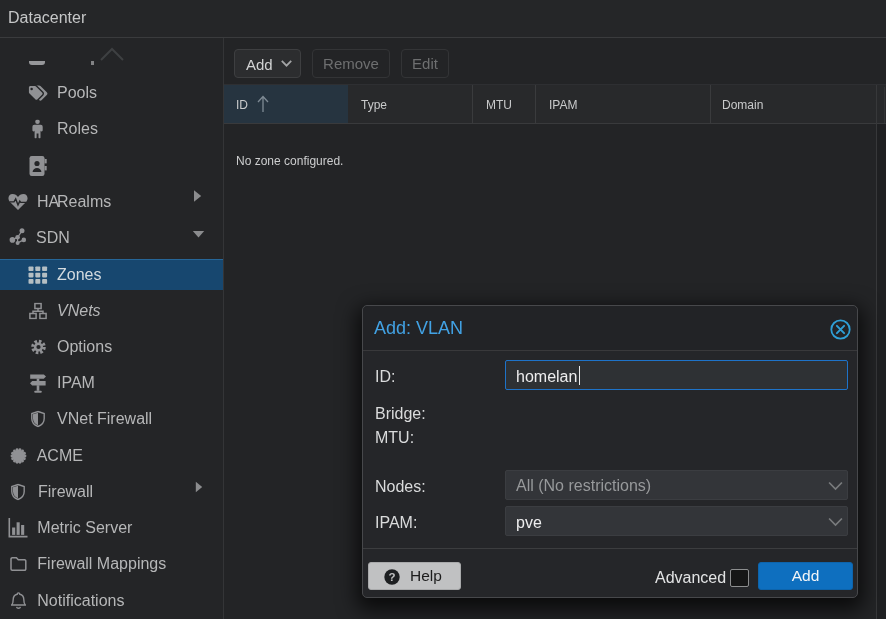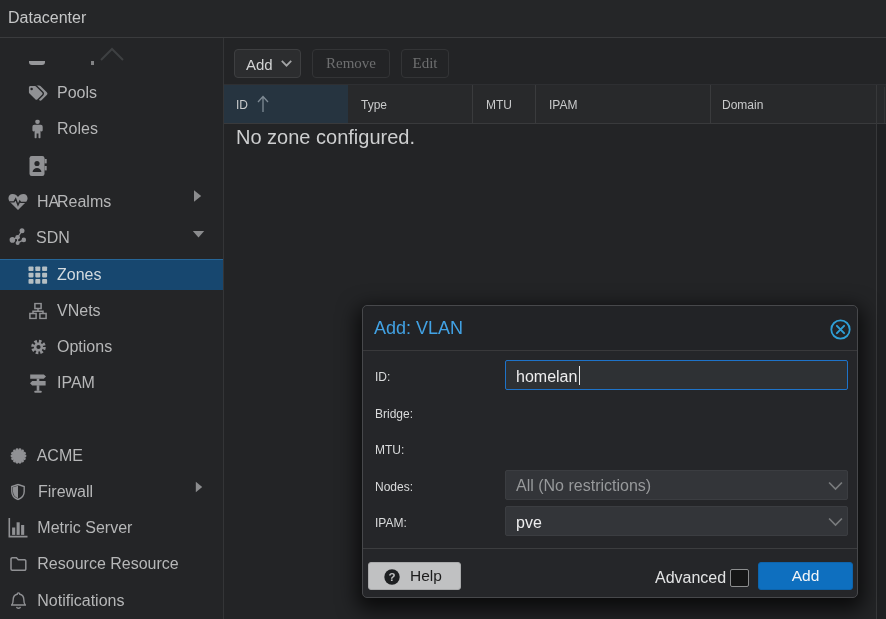--- a/index.html
+++ b/index.html
@@ -15,32 +15,32 @@
   .trow{position:absolute;left:0;width:223px;height:30px;}
   .trow .txt{position:absolute;top:50%;transform:translateY(-50%);font-size:16px;color:#b6b7b8;white-space:nowrap;}
   .trow svg{position:absolute;top:50%;transform:translateY(-50%);}
   .sel{background:#17476f;border-top:1px solid #266698;}
   .sel .txt{color:#d4dbdf;}
   .arr{position:absolute;}
   
   #content{left:224px;top:38px;width:662px;height:581px;background:#232426;}
   .btn{position:absolute;top:10.5px;height:29px;border-radius:4px;border:1px solid #3e3f41;
        background:#2c2d2f;color:#d2d3d4;font-size:15px;line-height:27px;text-align:center;box-sizing:border-box;}
-  .btn.dis{background:transparent;border-color:#333436;color:#6e6f70;font-family:Liberation Serif, serif;}
+  .btn.dis{background:transparent;border-color:#333436;color:#6e6f70;}
   #hdr{position:absolute;left:0;top:47px;width:662px;height:39px;background:#28292b;border-bottom:1px solid #393a3c;box-sizing:border-box;}
   #hdr .cell{position:absolute;top:0;height:38px;line-height:40px;font-size:12px;color:#c9cacb;}
   #hdr .csep{position:absolute;top:0;width:1px;height:38px;background:#3a3b3d;}
   #idcell{position:absolute;left:0;top:0;width:124px;height:38px;background:#263440;}
   
   #dlg{left:362px;top:305px;width:496px;height:293px;background:#252629;border:1px solid #47484b;
        border-radius:5px;box-shadow:0 7px 20px 5px rgba(0,0,0,0.7);box-sizing:border-box;}
   #dlg .title{position:absolute;left:11px;top:12px;font-size:18px;color:#42a2e4;}
   #dlghead{position:absolute;left:0;top:0;width:100%;height:44px;background:#222326;border-bottom:1px solid #39393b;border-radius:5px 5px 0 0;}
   .frow{position:absolute;left:0;width:100%;height:30px;}
-  .frow .lbl{position:absolute;left:12px;top:calc(50% + 2px);transform:translateY(-50%);font-size:12px;color:#dadbdc;}
+  .frow .lbl{position:absolute;left:12px;top:calc(50% + 2px);transform:translateY(-50%);font-size:16px;color:#dadbdc;}
   .fld{position:absolute;left:142px;top:0;width:343px;height:30px;background:#333539;
        border:1px solid #3b3d41;border-radius:2px;box-sizing:border-box;}
   .fld .v{position:absolute;left:10px;top:calc(50% + 1.5px);transform:translateY(-50%);font-size:16px;color:#ededee;white-space:nowrap;}
   .fld .ph{color:#97999b;}
   #ffoot{position:absolute;left:0;top:241.5px;width:100%;height:50px;border-top:1px solid #3c3d3f;}
   #helpbtn{position:absolute;left:5px;top:13px;width:93px;height:28px;background:#c0c1c2;border:1px solid #a9aaab;
            border-radius:3px;box-sizing:border-box;color:#1d1d1d;font-size:16px;}
   #addbtn{position:absolute;left:395px;top:13px;width:95px;height:28px;background:#0e6fbf;border:1px solid #0d64ac;
           border-radius:3px;box-sizing:border-box;color:#f2f5f7;font-size:15.5px;text-align:center;line-height:26px;}
 </style>
@@ -119,21 +119,21 @@
           <rect x="0.5" y="6.8" width="5" height="4.6" rx="0.8"></rect>
             <rect x="7.3" y="6.8" width="5" height="4.6" rx="0.8"></rect>
             <rect x="14.1" y="6.8" width="5" height="4.6" rx="0.8"></rect>
           <rect x="0.5" y="13.1" width="5" height="4.6" rx="0.8"></rect>
             <rect x="7.3" y="13.1" width="5" height="4.6" rx="0.8"></rect>
             <rect x="14.1" y="13.1" width="5" height="4.6" rx="0.8"></rect>
         </g>
       </svg>
       <span class="txt" style="left:57px;">Zones</span>
     </div>
-    <div class="trow" style="top:257.5px;">
+    <div class="trow" style="top:257.5px;font-style:italic;">
       <svg style="left:29px;" width="18" height="17" viewBox="0 0 18 17">
         <g fill="none" stroke="#909194" stroke-width="1.5">
           <rect x="5.9" y="1" width="6.2" height="5"></rect>
           <rect x="0.9" y="11" width="6.2" height="5"></rect>
           <rect x="10.9" y="11" width="6.2" height="5"></rect>
           <path d="M9 6 v2.7 M4 11 v-2.3 h10 v2.3"></path>
         </g>
       </svg>
       <span class="txt" style="left:57px;">VNets</span>
     </div>
@@ -149,20 +149,27 @@
       <svg style="left:29px;" width="18" height="20" viewBox="0 0 18 20">
         <g fill="#909194">
           <path d="M1.2 1.4 h13.6 l2.2 2.2 -2.2 2.2 h-13.6 z"></path>
           <path d="M16.6 8.0 h-13.4 l-2.2 2.2 2.2 2.2 h13.4 z"></path>
           <rect x="7.7" y="5.6" width="2.6" height="2.6"></rect>
           <rect x="7.7" y="12.2" width="2.6" height="5.6"></rect>
           <rect x="5.2" y="17.8" width="7.6" height="2.0" rx="1"></rect>
         </g>
       </svg>
       <span class="txt" style="left:57px;">IPAM</span>
+    </div>
+    <div class="trow" style="top:366.2px;">
+      <svg style="left:31px;" width="14" height="17" viewBox="0 0 14 17">
+        <path d="M7 1 L13.2 3 V8 C13.2 11.8 10.7 14.6 7 16 C3.3 14.6 0.8 11.8 0.8 8 V3 Z" fill="none" stroke="#909194" stroke-width="1.4"></path>
+        <path d="M7 2.2 L2 3.8 V8 C2 11.2 4 13.6 7 14.8 Z" fill="#909194"></path>
+      </svg>
+      <span class="txt" style="left:57px;">VNet Firewall</span>
     </div>
     <div class="trow" style="top:402.5px;">
       <svg style="left:10px;" width="17" height="17" viewBox="0 0 17 17">
         <g fill="#909194">
           <circle cx="8.5" cy="8.5" r="6.3"></circle>
           <circle cx="15.00" cy="8.50" r="1.45"></circle>
           <circle cx="14.36" cy="11.32" r="1.45"></circle>
           <circle cx="12.55" cy="13.58" r="1.45"></circle>
           <circle cx="9.95" cy="14.84" r="1.45"></circle>
           <circle cx="7.05" cy="14.84" r="1.45"></circle>
@@ -197,21 +204,21 @@
           <rect x="8.6" y="4.3" width="3.1" height="12.6"></rect>
           <rect x="13.1" y="7" width="3.1" height="9.9"></rect>
         </g>
       </svg>
       <span class="txt" style="left:37.3px;">Metric Server</span>
     </div>
     <div class="trow" style="top:511.2px;">
       <svg style="left:10px;" width="17" height="15" viewBox="0 0 17 15">
         <path d="M1 12.6 V2.4 a1.2 1.2 0 0 1 1.2 -1.2 h4.2 l1.9 2.1 h6.3 a1.2 1.2 0 0 1 1.2 1.2 v8.1 a1.2 1.2 0 0 1 -1.2 1.2 H2.2 a1.2 1.2 0 0 1 -1.2 -1.2 z" fill="none" stroke="#909194" stroke-width="1.5"></path>
       </svg>
-      <span class="txt" style="left:37.3px;">Resource Resource</span>
+      <span class="txt" style="left:37.3px;">Firewall Mappings</span>
     </div>
     <div class="trow" style="top:547.5px;">
       <svg style="left:11px;" width="15" height="18" viewBox="0 0 15 18">
         <path d="M6.2 2.2 a1.3 1.3 0 0 1 2.6 0 C11.3 2.8 12.8 4.9 12.8 7.5 c0 3.4 0.7 4.7 1.6 5.5 H0.6 c0.9-0.8 1.6-2.1 1.6-5.5 0-2.6 1.5-4.7 4-5.3 z" fill="none" stroke="#909194" stroke-width="1.4"></path>
         <path d="M5.6 14.8 a1.95 1.95 0 0 0 3.8 0" fill="none" stroke="#909194" stroke-width="1.4"></path>
       </svg>
       <span class="txt" style="left:37.3px;">Notifications</span>
     </div>
   </div>
 
@@ -232,21 +239,21 @@
         </svg>
       <div class="cell" style="left:137px;">Type</div>
       <div class="cell" style="left:262px;">MTU</div>
       <div class="cell" style="left:325px;">IPAM</div>
       <div class="cell" style="left:498px;">Domain</div>
       <div class="csep" style="left:248px;"></div>
       <div class="csep" style="left:311px;"></div>
       <div class="csep" style="left:485.5px;"></div>
       <div class="csep" style="left:652px;"></div>
     </div>
-    <div class="abs" style="left:12px;top:88px;font-size:20px;color:#cdcecf;">No zone configured.</div>
+    <div class="abs" style="left:12px;top:116px;font-size:12px;color:#cdcecf;">No zone configured.</div>
     <div class="abs" style="left:0px;top:46px;width:662px;height:1px;background:#2e2f32;"></div>
     <div class="abs" style="left:653px;top:86px;width:9px;height:495px;background:#1f2022;"></div>
     <div class="abs" style="left:652px;top:47px;width:1px;height:534px;background:#37383a;"></div>
     <div class="abs" style="left:660px;top:49px;width:1px;height:36px;background:#333436;"></div>
   </div>
 
   <div id="dlg" class="abs">
     <div id="dlghead"></div>
     <div class="title">Add: VLAN</div>
     <svg class="abs" style="left:467px;top:13px;" width="21" height="21" viewBox="0 0 21 21">
@@ -257,21 +264,21 @@
     <div class="frow" style="top:54px;">
       <span class="lbl">ID:</span>
       <div class="fld" style="background:#2e3134;border:1.5px solid #1e73c9;">
         <span class="v">homelan</span>
         <div class="abs" style="left:72.5px;top:5px;width:1.5px;height:19px;background:#e8e9ea;"></div>
       </div>
     </div>
     <div class="frow" style="top:90.5px;">
       <span class="lbl">Bridge:</span>
     </div>
-    <div class="frow" style="top:127px;text-align:right;">
+    <div class="frow" style="top:115px;text-align:right;">
       <span class="lbl">MTU:</span>
     </div>
     <div class="frow" style="top:163.5px;">
       <span class="lbl">Nodes:</span>
       <div class="fld">
           <span class="v ph">All (No restrictions)</span>
         <svg class="abs" style="left:321px;top:10px;" width="17" height="12" viewBox="0 0 17 12">
             <path d="M2.1 1.5 L8.5 8 L14.9 1.5" fill="none" stroke="#797b7d" stroke-width="1.7"></path>
           </svg>
       </div>

